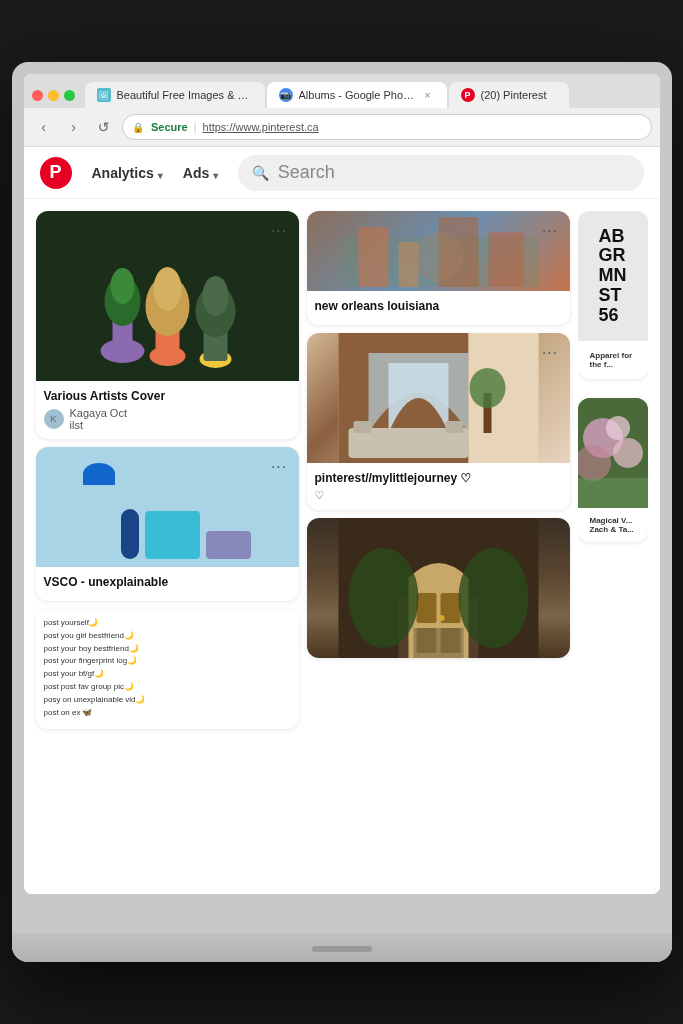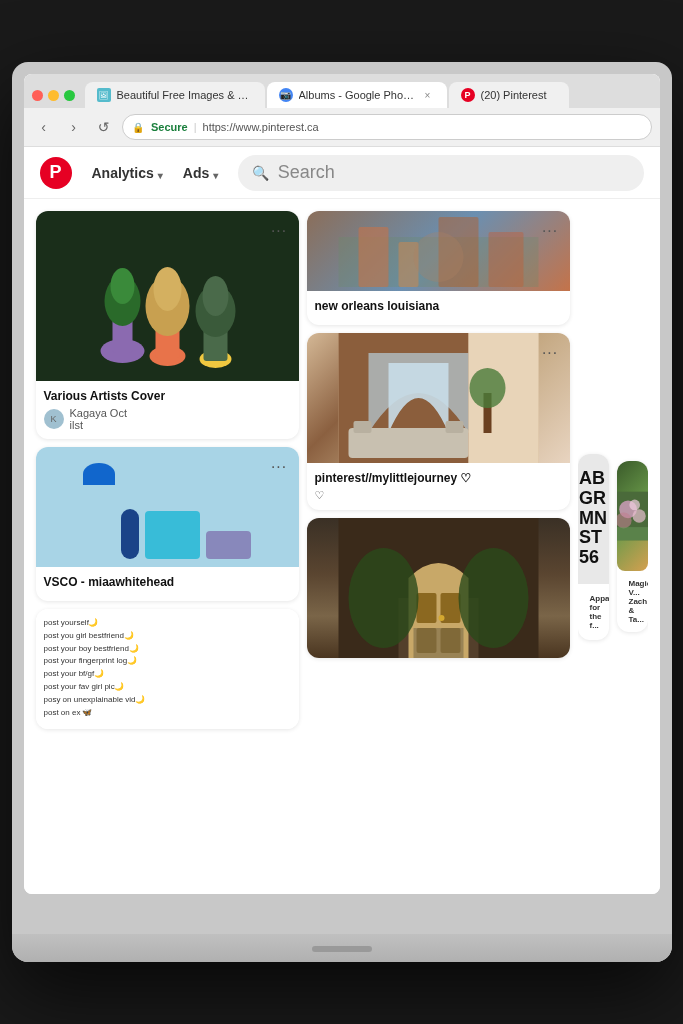--- a/index.html
+++ b/index.html
@@ -156,20 +156,21 @@
       color: #1a7f3c;
       font-size: 10px;
       display: flex;
       align-items: center;
       gap: 3px;
     }
 
     .url-text {
       color: #555;
       font-size: 11px;
+      text-decoration: underline;
     }
 
     
     .pinterest-bar {
       background: #fff;
       border-bottom: 1px solid #eee;
       display: flex;
       align-items: center;
       padding: 0 16px;
       height: 52px;
@@ -390,21 +391,22 @@
     .door-bg {
       width: 100%;
       height: 140px;
       background: linear-gradient(180deg, #3a3025 0%, #5a4530 40%, #7a6548 70%, #4a3520 100%);
     }
 
     .partial-right {
       width: 70px;
       flex-shrink: 0;
       display: flex;
-      gap: 8px;
+      flex-direction: column;
+      gap: 19px;
       overflow: hidden;
       align-items: center;
     }
 
     .partial-type-bg {
       background: #e8e8e8;
       height: 130px;
       display: flex;
       flex-direction: column;
       align-items: center;
@@ -550,33 +552,33 @@
               <div class="img-vsco">
                 <div style="display:flex;gap:6px;align-items:flex-end;justify-content:center;padding:8px;height:100%;">
                   <div style="width:32px;height:22px;background:#1166cc;border-radius:50% 50% 0 0;align-self:flex-start;margin-top:8px;"></div>
                   <div style="width:18px;height:50px;background:#1a4488;border-radius:9px;"></div>
                   <div style="width:55px;height:48px;background:#38bcd8;border-radius:4px;"></div>
                   <div style="width:45px;height:28px;background:#8888bb;border-radius:4px;"></div>
                 </div>
               </div>
               <div class="pin-info">
                 <div class="pin-more">···</div>
-                <div class="pin-title">VSCO - miaawhitehead</div>
+                <div class="pin-title">VSCO - unexplainable</div>
               </div>
             </div>
 
             <div class="pin-card">
               <div class="img-text-list">
                 <div class="text-list-content">
                   <div>post yourself🌙</div>
                   <div>post you girl bestfriend🌙</div>
                   <div>post your boy bestfriend🌙</div>
                   <div>post your fingerprint log🌙</div>
                   <div>post your bf/gf🌙</div>
-                  <div>post your fav girl pic🌙</div>
+                  <div>post post fav group pic🌙</div>
                   <div>posy on unexplainable vid🌙</div>
                   <div>post on ex 🦋</div>
 
                 </div>
               </div>
             </div>
           </div>
 
           <div class="pin-column">
 

